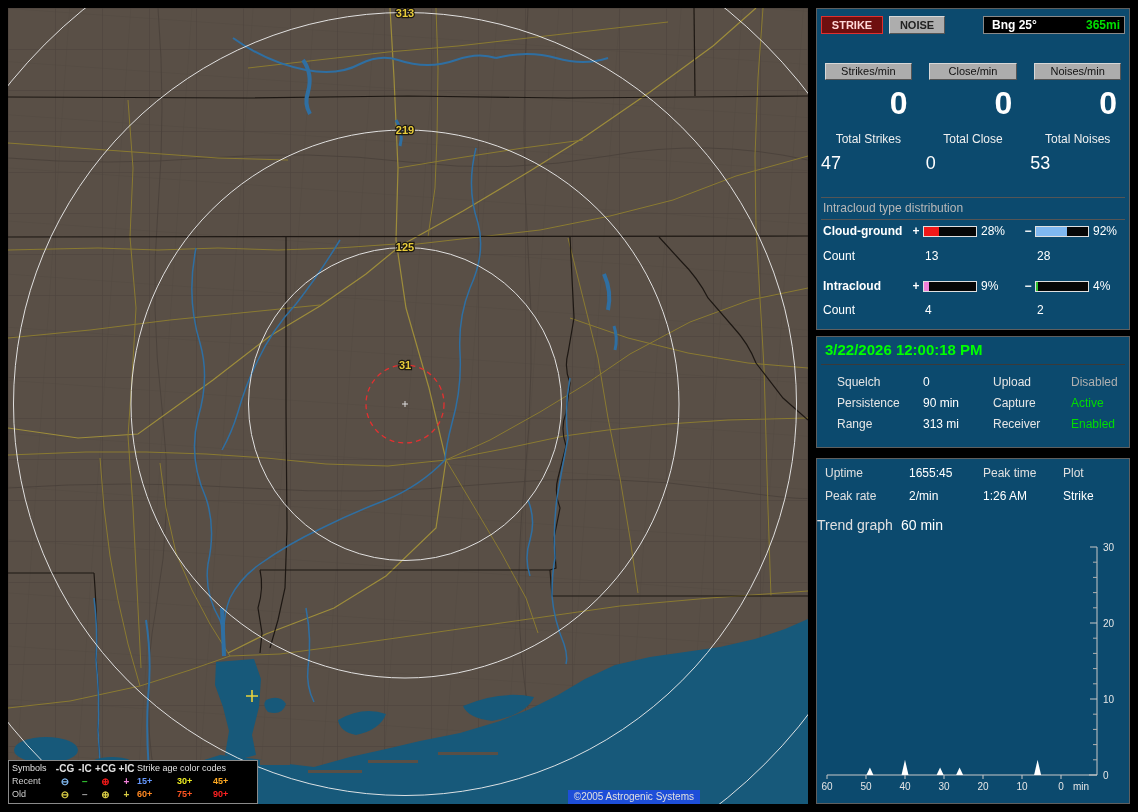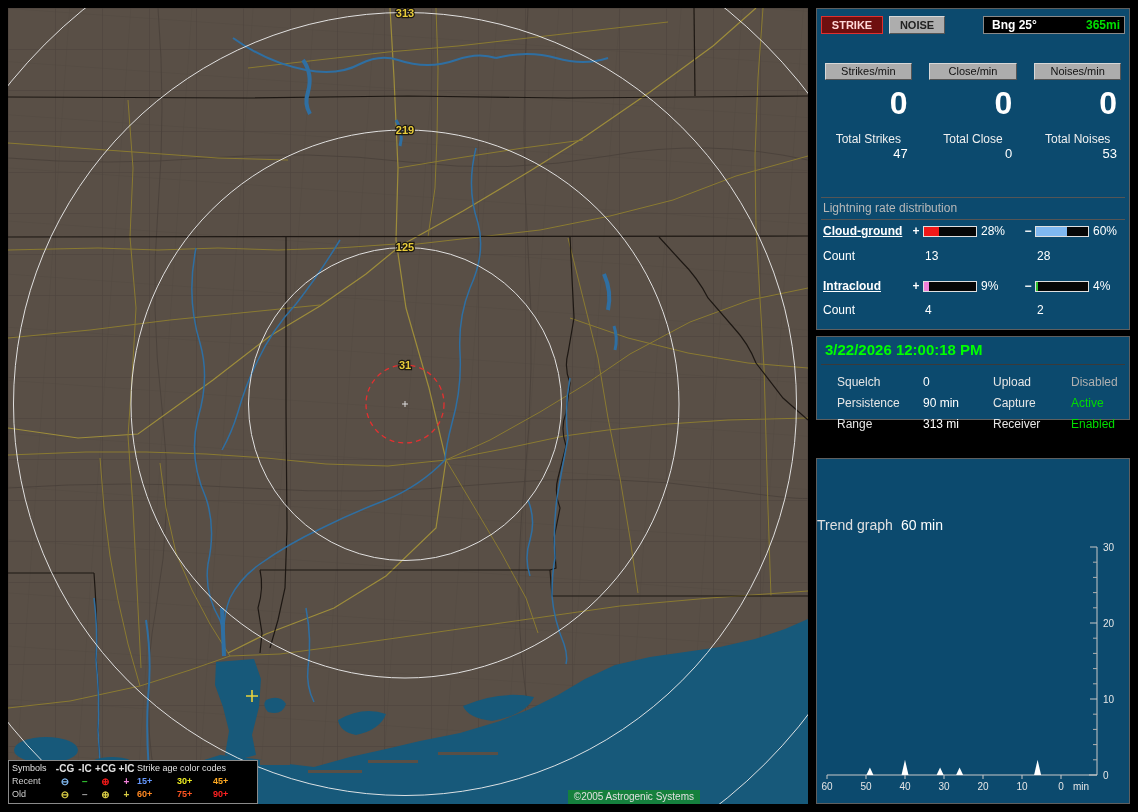--- a/index.html
+++ b/index.html
@@ -3,36 +3,36 @@
 <meta charset="utf-8">
 <style>
   html,body{margin:0;padding:0;background:#000;}
   body{width:1138px;height:812px;position:relative;overflow:hidden;
        font-family:"Liberation Sans",sans-serif;color:#fff;}
   #screen{position:absolute;inset:0;}
 
   
   .map-area{position:absolute;left:8px;top:8px;width:692px;height:796px;background:#594f46;}
   .map-area svg{display:block;}
-  .copyright{position:absolute;right:0;bottom:0;background:#15803d;color:#e0e0e0;
+  .copyright{position:absolute;right:0;bottom:0;background:#1d4ed8;color:#e0e0e0;
              font-size:10px;padding:1px 6px 2px;}
   .legend{position:absolute;left:0;bottom:0;width:250px;background:#000;
           border:1px solid #8a8a8a;box-sizing:border-box;padding:1px 3px 2px;}
   .lg-row{display:grid;grid-template-columns:43px 20px 20px 21px 21px 40px 36px 34px;
           font-size:9px;line-height:13px;color:#cfcfcf;}
   .lg-head span{color:#e2e2e2;}
   .lg-age-head{grid-column:6/9;}
   .lg-sym{text-align:center;font-weight:bold;font-size:10px;}
   .lg-age{font-weight:bold;}
 
   
   .panel{position:absolute;left:816px;width:314px;background:#0c4a6e;
          border:1px solid #5f5f5f;box-sizing:border-box;}
   #panel-top{top:8px;height:322px;}
-  #panel-mid{top:336px;height:84px;}
+  #panel-mid{top:336px;height:112px;}
   #panel-bot{top:458px;height:346px;}
 
   .hdr-row{position:absolute;top:7px;left:4px;right:4px;height:18px;}
   .btn-strike{position:absolute;left:0;width:62px;height:18px;background:#6e0f0f;
               border:1px solid #e03030;color:#ffd8d8;font-weight:bold;font-size:11px;
               text-align:center;line-height:16px;box-sizing:border-box;cursor:default;}
   .btn-noise{position:absolute;left:68px;width:56px;height:18px;background:#adadad;
              border:1px solid #d8d8d8;border-right-color:#555;border-bottom-color:#555;
              color:#222;font-weight:bold;font-size:11px;text-align:center;line-height:16px;
              box-sizing:border-box;cursor:default;}
@@ -43,28 +43,28 @@
 
   .rate-cols{position:absolute;top:54px;left:4px;right:4px;display:grid;
              grid-template-columns:repeat(3,1fr);gap:10px;}
   .rate-col{text-align:center;}
   .rate-btn{display:block;margin:0 auto;width:92%;max-width:92px;background:#adadad;
             border:1px solid #d8d8d8;border-right-color:#555;border-bottom-color:#555;
             color:#111;font-size:11px;line-height:15px;box-sizing:border-box;cursor:default;}
   .rate-value{font-size:32px;font-weight:bold;text-align:right;padding-right:8px;
               margin-top:4px;height:38px;line-height:38px;color:#fff;}
   .total-label{font-size:12px;color:#f0f0f0;margin-top:10px;}
-  .total-value{font-size:13px;text-align:right;padding-right:8px;color:#fff;}
+  .total-value{font-size:18px;text-align:left;padding-right:8px;margin-top:7px;color:#fff;}
 
   .sep{position:absolute;left:4px;right:4px;border-top:1px solid #555;}
   .dist-title{position:absolute;top:192px;left:6px;font-size:12px;color:#b8b8b8;}
   .dist-grid{position:absolute;left:6px;right:4px;display:grid;
              grid-template-columns:86px 14px 54px 44px 14px 54px 1fr;
              align-items:center;font-size:12px;height:14px;}
-  .dist-label{font-weight:bold;text-decoration:underline;}
+  .dist-label{font-weight:bold;}
   .sign{text-align:center;font-weight:bold;}
   .bar{width:54px;height:11px;border:1px solid #e0e0e0;background:#060606;
        position:relative;box-sizing:border-box;}
   .bar-fill{position:absolute;left:0;top:0;bottom:0;}
   .pct{font-weight:normal;padding-left:4px;}
   .cnt{padding-left:2px;}
 
   .timestamp{position:absolute;top:4px;left:8px;font-size:15px;font-weight:bold;color:#00ff00;}
   .mid-sep{position:absolute;top:27px;left:4px;right:4px;border-top:1px solid #3a3a3a;}
   .status-grid{position:absolute;top:38px;left:20px;right:6px;display:grid;
@@ -253,35 +253,35 @@
       </div>
       <div class="rate-col">
         <div class="rate-btn">Noises/min</div>
         <div class="rate-value">0</div>
         <div class="total-label">Total Noises</div>
         <div class="total-value">53</div>
       </div>
     </div>
 
     <div class="sep" style="top:188px;"></div>
-    <div class="dist-title">Lightning rate distribution</div>
+    <div class="dist-title">Intracloud type distribution</div>
     <div class="sep" style="top:210px;"></div>
 
     <div class="dist-grid" style="top:215px;">
       <span class="dist-label">Cloud-ground</span>
       <span class="sign">+</span>
       <span class="bar">
           <span class="bar-fill" style="width: 28%; background: rgb(240, 24, 24);"></span>
         </span>
       <span class="pct">28%</span>
       <span class="sign">−</span>
       <span class="bar">
           <span class="bar-fill" style="width: 60%; background: rgb(128, 184, 240);"></span>
         </span>
-      <span class="pct">60%</span>
+      <span class="pct">92%</span>
     </div>
     <div class="dist-grid" style="top:240px;">
       <span>Count</span>
       <span></span>
       <span class="cnt">13</span>
       <span></span>
         <span></span>
       <span class="cnt">28</span>
       <span></span>
     </div>
@@ -323,20 +323,30 @@
       <span>Capture</span>
       <span style="color: rgb(0, 221, 0);">Active</span>
       <span>Range</span>
       <span style="color: rgb(255, 255, 255);">313 mi</span>
       <span>Receiver</span>
       <span style="color: rgb(0, 221, 0);">Enabled</span>
     </div>
   </div>
 
   <div class="panel" id="panel-bot">
+    <div class="info-grid">
+      <span>Uptime</span>
+      <span class="val">1655:45</span>
+      <span>Peak time</span>
+      <span>Plot</span>
+      <span>Peak rate</span>
+      <span class="val">2/min</span>
+      <span class="val">1:26 AM</span>
+      <span class="val">Strike</span>
+    </div>
     <div class="trend-row">
       <span>Trend graph</span>
       <span class="win">60 min</span>
     </div>
 
     <svg id="trend-svg" width="304" height="262" viewBox="0 0 304 262">
       <path d="M6 238 H276 M276 238 V10" stroke="#c8c8c8" fill="none" stroke-width="1"></path>
       <path d="M276 238h-8M276 162h-7M276 86h-7M276 10h-7" stroke="#c8c8c8" fill="none"></path>
       <path d="M276 222.8h-4M276 207.6h-4M276 192.4h-4M276 177.2h-4M276 146.8h-4M276 131.6h-4M276 116.4h-4M276 101.2h-4M276 70.8h-4M276 55.6h-4M276 40.4h-4M276 25.2h-4" stroke="#b0b0b0" fill="none"></path>
       <path d="M6 238v4M45 238v4M84 238v4M123 238v4M162 238v4M201 238v4M240 238v4" stroke="#c8c8c8" fill="none"></path>

